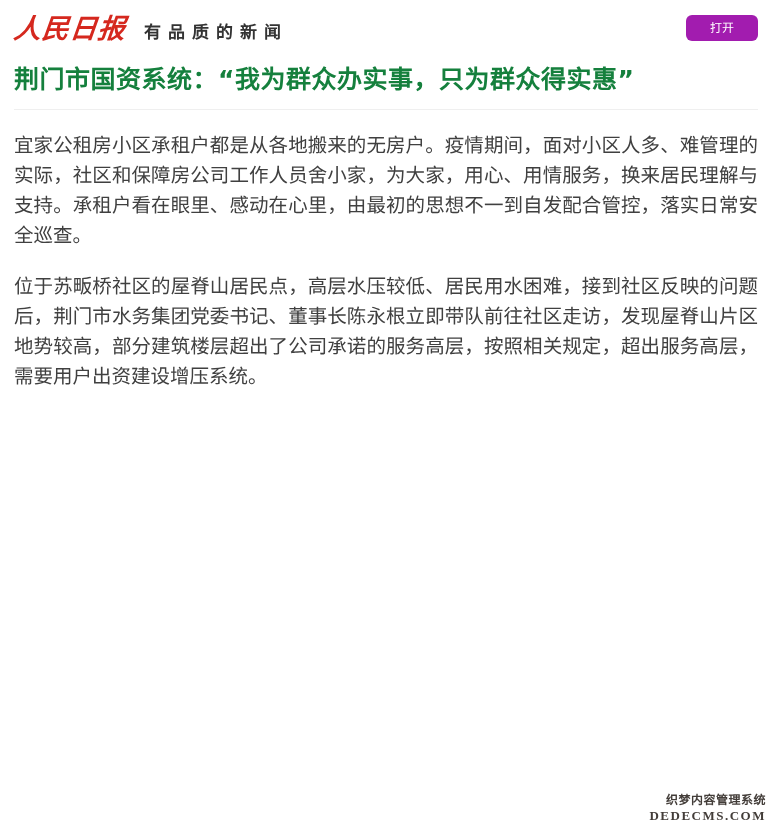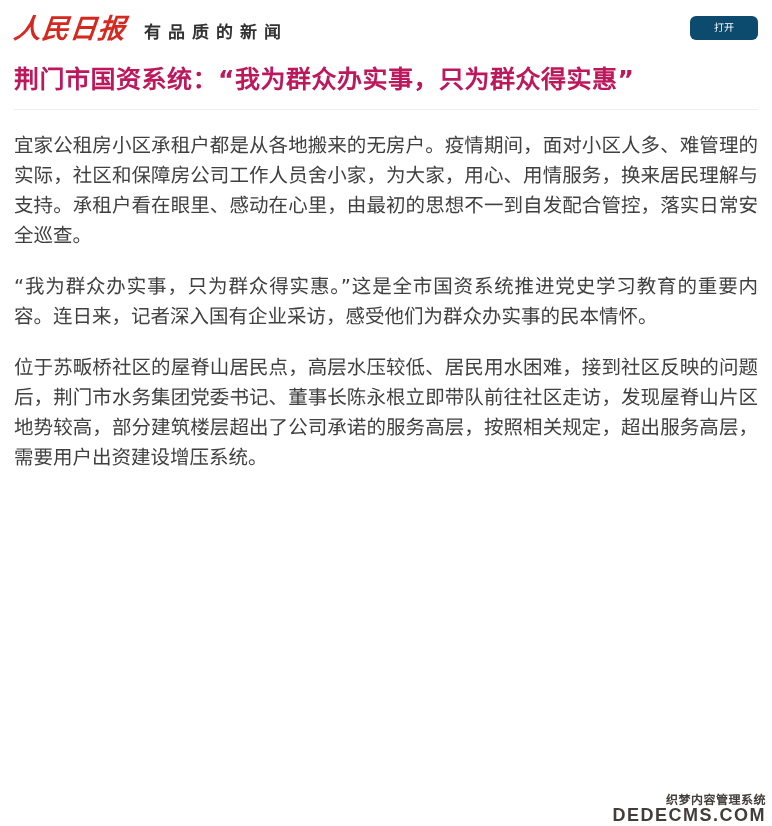--- a/index.html
+++ b/index.html
@@ -40,37 +40,37 @@
   .tagline {
     margin-left: 18px;
     font-size: 17px;
     font-weight: 600;
     color: #333333;
     letter-spacing: 7px;
     line-height: 1;
     text-align: right;
   }
   .open-btn {
-    background: #0c4a6e;
+    background: #a21caf;
     color: #ffffff;
     border: none;
     border-radius: 6px;
-    font-size: 10px;
+    font-size: 12px;
     line-height: 1;
     padding: 7px 24px;
     cursor: pointer;
     font-family: inherit;
   }
   
   .title {
     margin-top: 20px;
     font-size: 25px;
     line-height: 32px;
     font-weight: 700;
-    color: #be185d;
+    color: #15803d;
     letter-spacing: 0.5px;
   }
   .byline {
     margin-top: 17px;
     font-size: 14px;
     color: #9e9e9e;
     display: flex;
     align-items: center;
   }
   .byline span { margin-right: 16px; white-space: nowrap; }
@@ -95,21 +95,21 @@
     bottom: 3px;
     text-align: right;
     font-weight: 700;
     color: #433d39;
     text-shadow:
       -1px -1px 0 #fff, 1px -1px 0 #fff,
       -1px  1px 0 #fff, 1px  1px 0 #fff;
     line-height: 15px;
   }
   .watermark .wm-cn { font-size: 12px; letter-spacing: 0.5px; }
-  .watermark .wm-en { font-size: 18px; letter-spacing: 1.5px; font-family: Liberation Sans, sans-serif; }
+  .watermark .wm-en { font-size: 13px; letter-spacing: 1.5px; font-family: Liberation Serif, serif; }
 </style>
 </head>
 <body>
 
 <div class="page">
 
   <div class="header">
     <div class="brand">
       <span class="logo">人民日报</span>
       <span class="tagline">有品质的新闻</span>
@@ -117,21 +117,20 @@
     <button class="open-btn">打开</button>
   </div>
 
   <h1 class="title">荆门市国资系统：“我为群众办实事，只为群众得实惠”</h1>
 
 
   <div class="divider"></div>
 
   <div class="article">
     <p>宜家公租房小区承租户都是从各地搬来的无房户。疫情期间，面对小区人多、难管理的实际，社区和保障房公司工作人员舍小家，为大家，用心、用情服务，换来居民理解与支持。承租户看在眼里、感动在心里，由最初的思想不一到自发配合管控，落实日常安全巡查。</p>
-    <p>“我为群众办实事，只为群众得实惠。”这是全市国资系统推进党史学习教育的重要内容。连日来，记者深入国有企业采访，感受他们为群众办实事的民本情怀。</p>
     <p>位于苏畈桥社区的屋脊山居民点，高层水压较低、居民用水困难，接到社区反映的问题后，荆门市水务集团党委书记、董事长陈永根立即带队前往社区走访，发现屋脊山片区地势较高，部分建筑楼层超出了公司承诺的服务高层，按照相关规定，超出服务高层，需要用户出资建设增压系统。</p>
   </div>
 
 </div>
 
 <div class="watermark">
   <div class="wm-cn">织梦内容管理系统</div>
   <div class="wm-en">DEDECMS.COM</div>
 </div>
 

